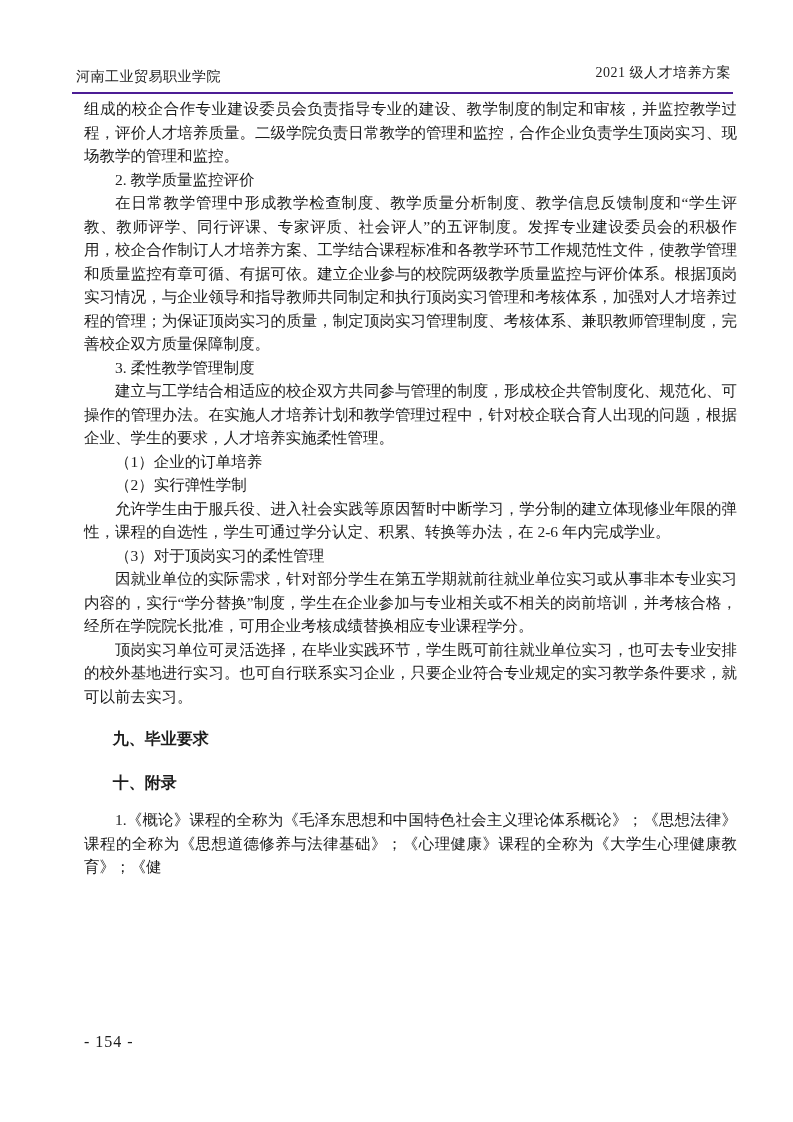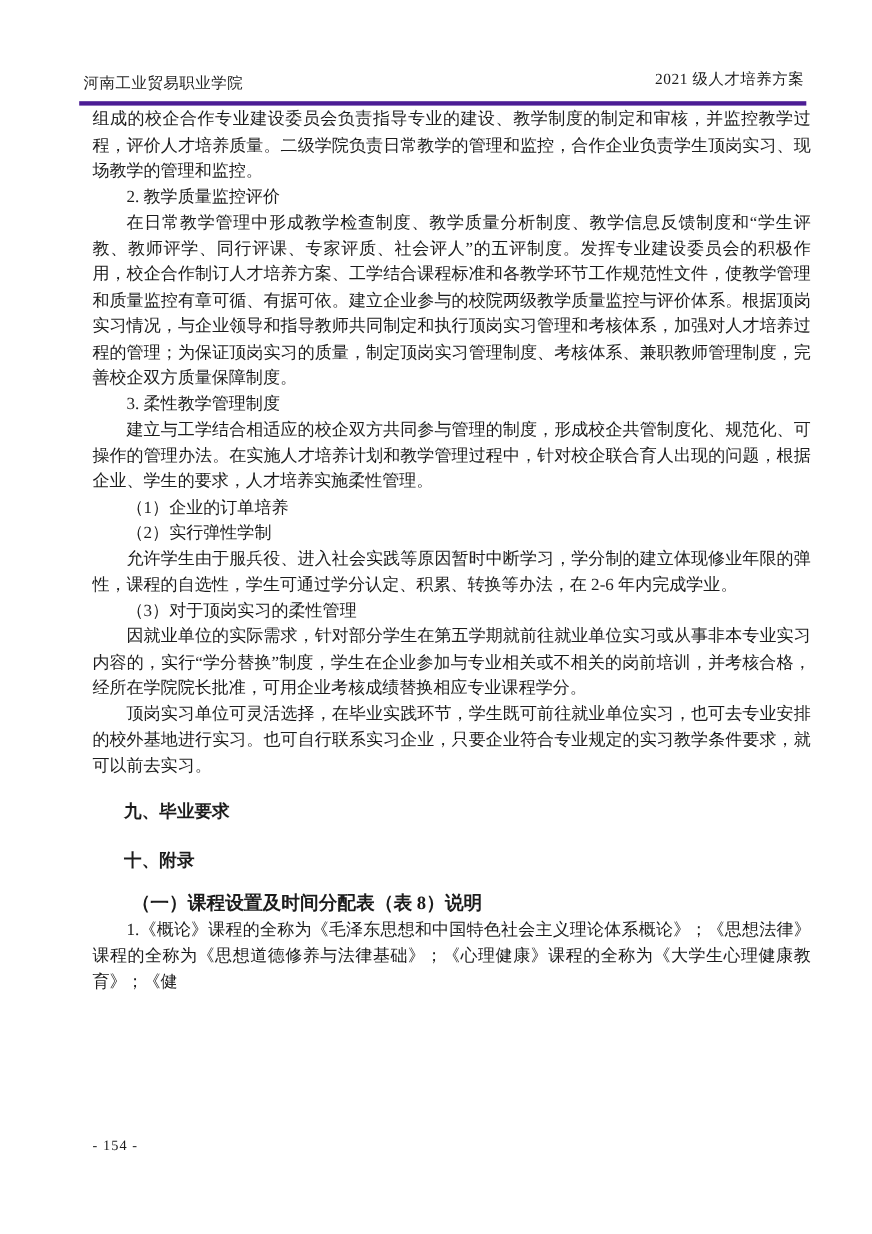--- a/index.html
+++ b/index.html
@@ -16,21 +16,21 @@
     color: #1c1c1c;
     overflow: hidden;
   }
   
   .page-header {
     position: absolute;
     left: 72px;
     right: 60px;
     top: 68px;
     height: 24px;
-    border-bottom: 4px solid #4c1d95;
+    border-bottom: 2px solid #4c1d95;
     font-size: 14px;
     line-height: 18px;
   }
   .page-header .hdr-left {
     position: absolute;
     left: 4px;
     bottom: 6px;
     letter-spacing: 0.5px;
   }
   .page-header .hdr-right {
@@ -69,21 +69,21 @@
     font-size: 17px;
     line-height: 26px;
     text-indent: 2.1em;
     margin: 2px 0 0 0;
   }
   
   .page-footer {
     position: absolute;
     left: 84px;
     top: 1033px;
-    font-size: 13px;
+    font-size: 16px;
     letter-spacing: 1px;
   }
 </style>
 </head>
 <body>
 
 <div class="page">
 
   <div class="page-header">
     <span class="hdr-left">河南工业贸易职业学院</span>
@@ -97,21 +97,20 @@
       <p class="indent">3. 柔性教学管理制度</p>
       <p class="indent">建立与工学结合相适应的校企双方共同参与管理的制度，形成校企共管制度化、规范化、可操作的管理办法。在实施人才培养计划和教学管理过程中，针对校企联合育人出现的问题，根据企业、学生的要求，人才培养实施柔性管理。</p>
       <p class="indent">（1）企业的订单培养</p>
       <p class="indent">（2）实行弹性学制</p>
       <p class="indent">允许学生由于服兵役、进入社会实践等原因暂时中断学习，学分制的建立体现修业年限的弹性，课程的自选性，学生可通过学分认定、积累、转换等办法，在 2-6 年内完成学业。</p>
       <p class="indent">（3）对于顶岗实习的柔性管理</p>
       <p class="indent">因就业单位的实际需求，针对部分学生在第五学期就前往就业单位实习或从事非本专业实习内容的，实行“学分替换”制度，学生在企业参加与专业相关或不相关的岗前培训，并考核合格，经所在学院院长批准，可用企业考核成绩替换相应专业课程学分。</p>
       <p class="indent">顶岗实习单位可灵活选择，在毕业实践环节，学生既可前往就业单位实习，也可去专业安排的校外基地进行实习。也可自行联系实习企业，只要企业符合专业规定的实习教学条件要求，就可以前去实习。</p>
       <p class="heading1">九、毕业要求</p>
       <p class="heading1">十、附录</p>
-      <p class="heading2">（一）课程设置及时间分配表（表 8）说明</p>
       <p class="indent">1.《概论》课程的全称为《毛泽东思想和中国特色社会主义理论体系概论》；《思想法律》课程的全称为《思想道德修养与法律基础》；《心理健康》课程的全称为《大学生心理健康教育》；《健</p>
     </div>
 
   <div class="page-footer">
     <span>- 154 -</span>
   </div>
 
 </div>
 
 </body></html>

